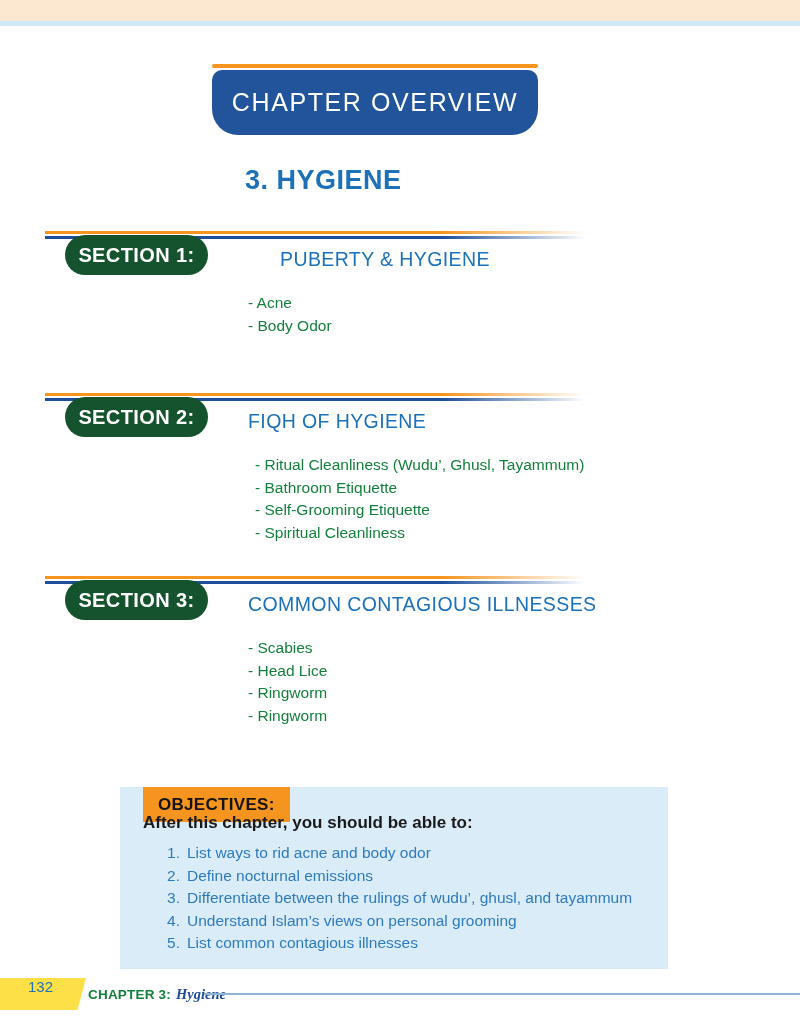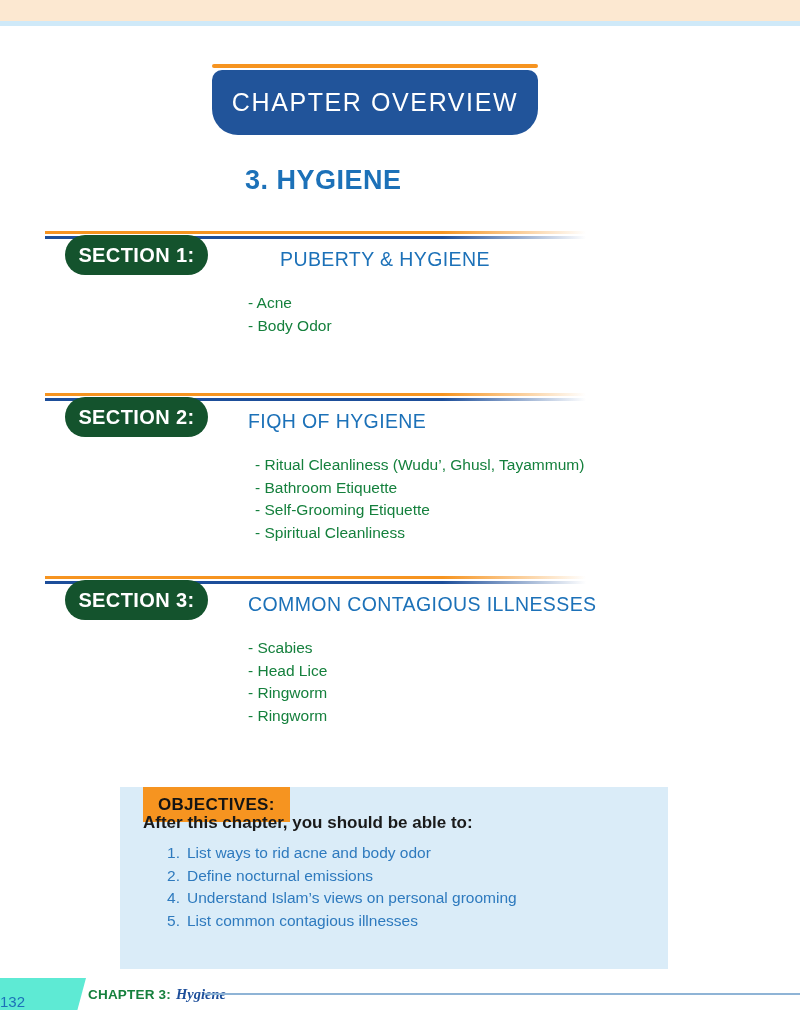--- a/index.html
+++ b/index.html
@@ -65,23 +65,23 @@
   .obj-intro {
     left:143px; top:813px; color:#1a1a1a; font-size:17px; font-weight:700;
     white-space:nowrap;
   }
   .obj-list { left:158px; top:842px; font-size:15.5px; line-height:22.5px; color:#2e7abe; }
   .obj-item { white-space:nowrap; }
   .obj-num { display:inline-block; min-width:22px; text-align:right; margin-right:7px; }
 
   
   .foot-tab {
-    left:0; top:978px; width:86px; height:32px; background:#5eead4;
+    left:0; top:978px; width:86px; height:32px; background:#fde047;
     clip-path:polygon(0 0, 100% 0, 90% 100%, 0 100%);
-    display:flex; align-items:flex-end; 
+    display:flex; align-items:flex-start; padding-left:28px;
     color:#1c71b8; font-size:15px;
   }
   .foot-chap {
     left:88px; top:978px; height:32px; display:flex; align-items:center;
     white-space:nowrap;
   }
   .foot-chap-label { color:#15803d; font-weight:700; font-size:13.5px; letter-spacing:0.2px; }
   .foot-chap-name {
     font-family:"Liberation Serif", serif; font-style:italic; font-weight:700;
     color:#1d4e9a; font-size:14.5px; margin-left:5px;
@@ -136,20 +136,23 @@
 <div class="abs obj-label">OBJECTIVES:</div>
 <div class="abs obj-intro">After this chapter, you should be able to:</div>
 <div class="abs obj-list">
   <div class="obj-item">
     <span class="obj-num">1.</span><span>List ways to rid acne and body odor</span>
   </div>
   <div class="obj-item">
     <span class="obj-num">2.</span><span>Define nocturnal emissions</span>
   </div>
   <div class="obj-item">
+    <span class="obj-num">3.</span><span>Differentiate between the rulings of wudu’, ghusl, and tayammum</span>
+  </div>
+  <div class="obj-item">
     <span class="obj-num">4.</span><span>Understand Islam’s views on personal grooming</span>
   </div>
   <div class="obj-item">
     <span class="obj-num">5.</span><span>List common contagious illnesses</span>
   </div>
 </div>
 
 <div class="abs foot-tab">
   <span>132</span>
 </div>

